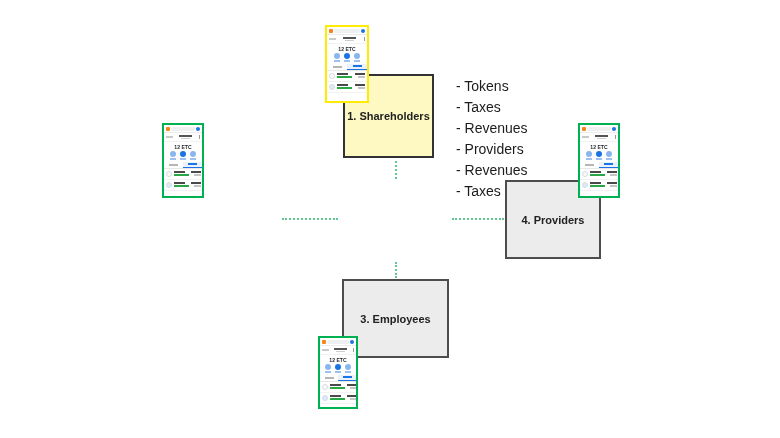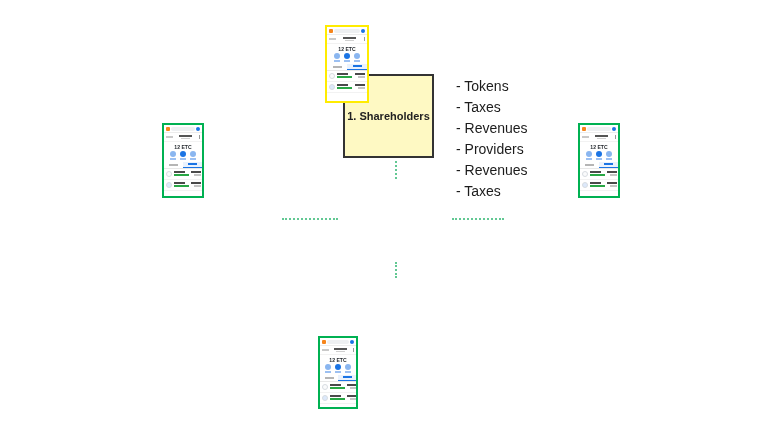--- a/index.html
+++ b/index.html
@@ -94,21 +94,27 @@
   <div class="conn conn--h conn--right"></div>
   <div class="conn conn--v conn--top"></div>
   <div class="conn conn--v conn--bottom"></div>
 
   <div class="dbox dbox--yellow dbox--shareholders">
     <span>1. Shareholders</span>
   </div>
 
 
 
-
+  <div class="dbox dbox--gray dbox--providers">
+    <span>4. Providers</span>
+  </div>
+
+  <div class="dbox dbox--gray dbox--employees">
+    <span>3. Employees</span>
+  </div>
 
   <div class="features">
     <span>- Tokens</span>
     <span>- Taxes</span>
     <span>- Revenues</span>
     <span>- Providers</span>
     <span>- Revenues</span>
     <span>- Taxes</span>
   </div>
 

